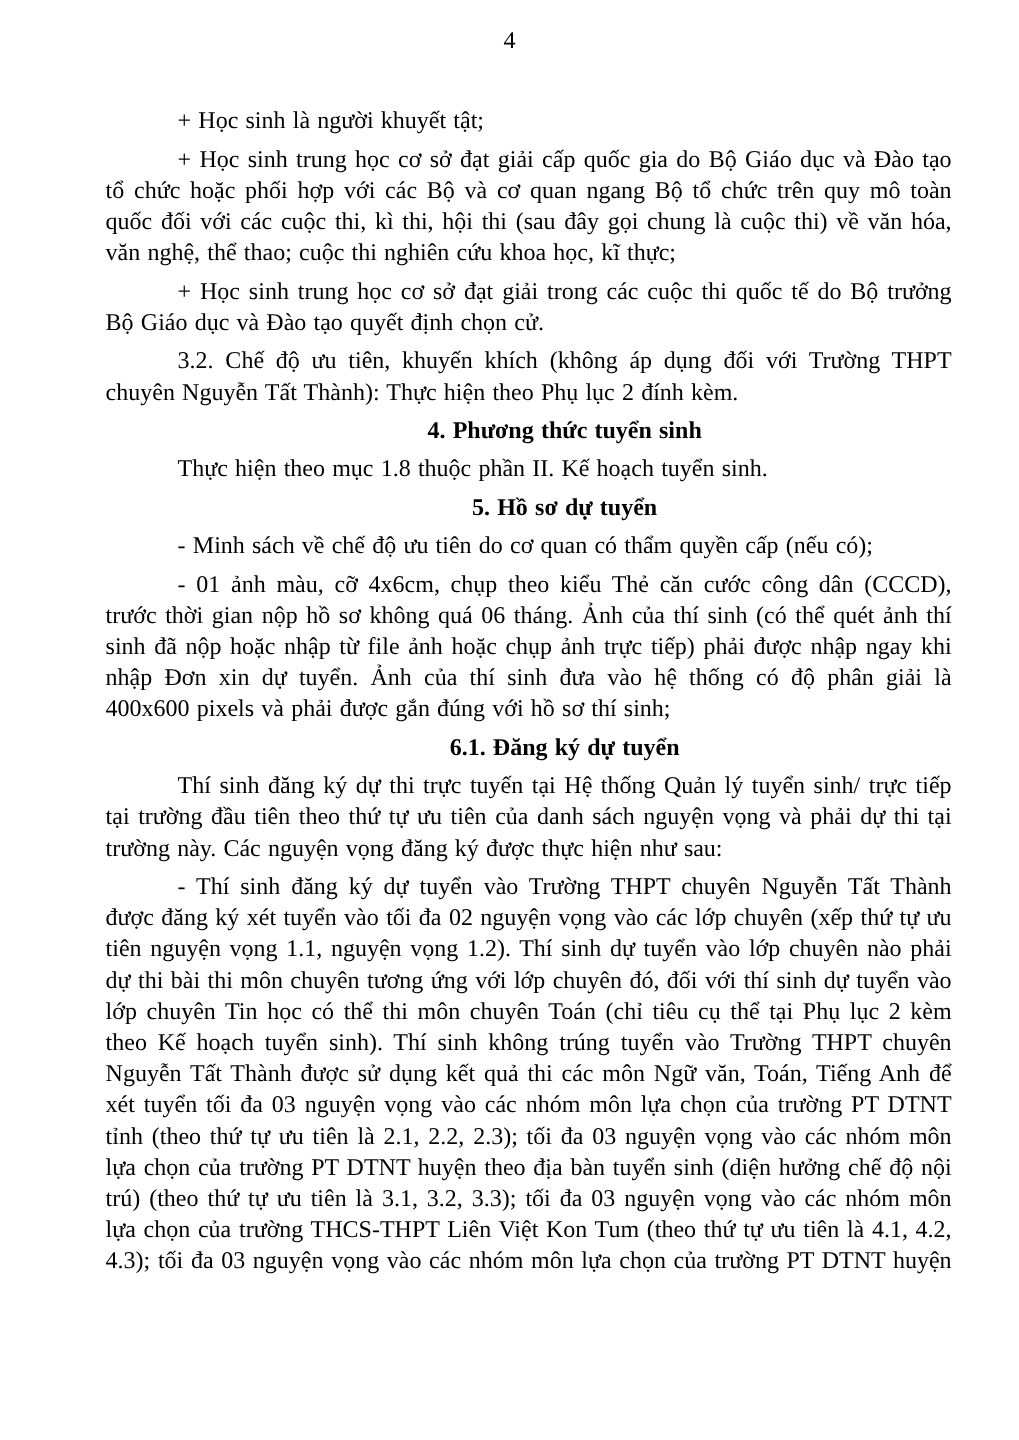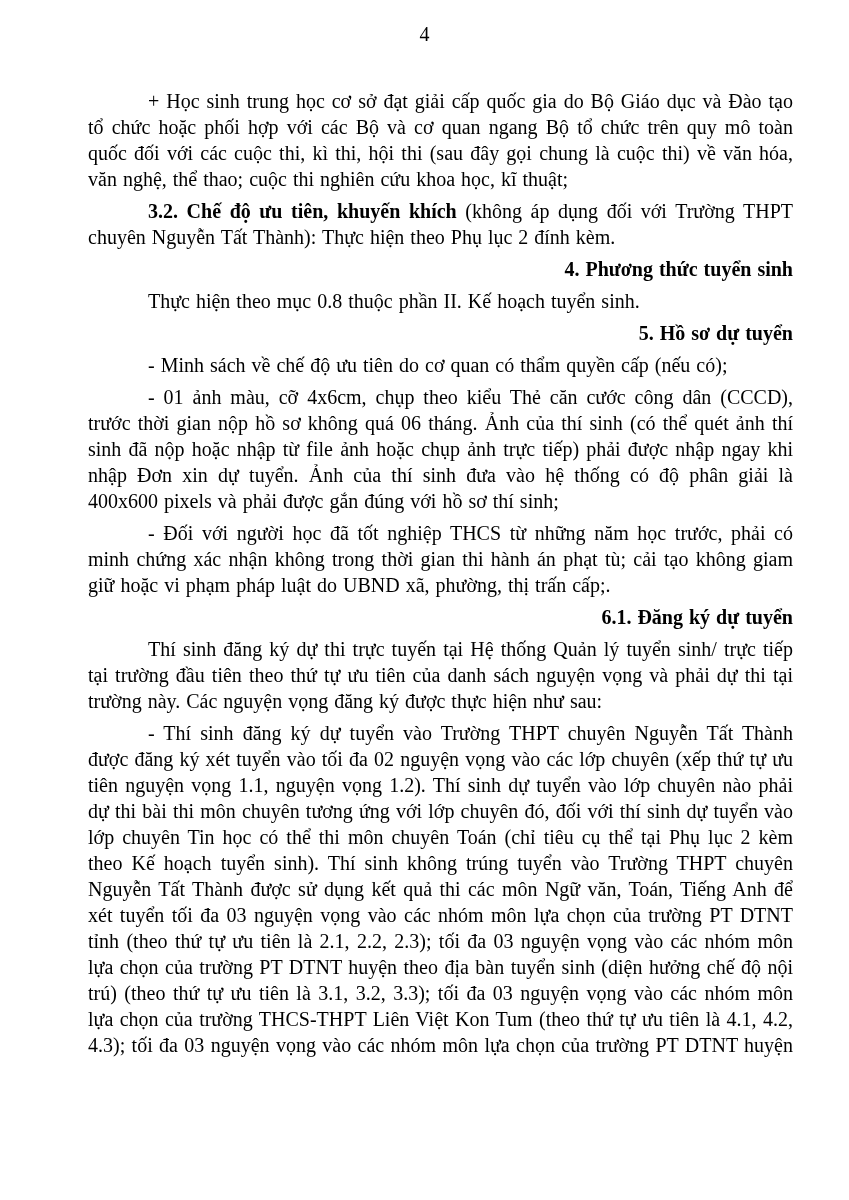--- a/index.html
+++ b/index.html
@@ -30,40 +30,41 @@
     padding-right: 56px;
   }
   .block {
     margin: 0 0 6px 0;
     text-align: justify;
     text-indent: 60px;
     word-spacing: 1px;
   }
   .block.heading {
     font-weight: bold;
-    text-align: right;
+    text-align: center;
   }
   .block .bold-lead {
-    font-weight: bold;
+    font-weight: normal;
   }
   .block.justify-last {
     text-align-last: justify;
   }
 </style>
 </head>
 <body>
 
 <main class="page">
   <div class="page-number">4</div>
   <div class="doc-body">
-      <p class="block paragraph">+ Học sinh trung học cơ sở đạt giải cấp quốc gia do Bộ Giáo dục và Đào tạo tổ chức hoặc phối hợp với các Bộ và cơ quan ngang Bộ tổ chức trên quy mô toàn quốc đối với các cuộc thi, kì thi, hội thi (sau đây gọi chung là cuộc thi) về văn hóa, văn nghệ, thể thao; cuộc thi nghiên cứu khoa học, kĩ thuật;</p>
+      <p class="block paragraph">+ Học sinh là người khuyết tật;</p>
+      <p class="block paragraph">+ Học sinh trung học cơ sở đạt giải cấp quốc gia do Bộ Giáo dục và Đào tạo tổ chức hoặc phối hợp với các Bộ và cơ quan ngang Bộ tổ chức trên quy mô toàn quốc đối với các cuộc thi, kì thi, hội thi (sau đây gọi chung là cuộc thi) về văn hóa, văn nghệ, thể thao; cuộc thi nghiên cứu khoa học, kĩ thực;</p>
+      <p class="block paragraph">+ Học sinh trung học cơ sở đạt giải trong các cuộc thi quốc tế do Bộ trưởng Bộ Giáo dục và Đào tạo quyết định chọn cử.</p>
       <p class="block paragraph"><strong class="bold-lead">3.2. Chế độ ưu tiên, khuyến khích </strong><span>(không áp dụng đối với Trường THPT chuyên Nguyễn Tất Thành): Thực hiện theo Phụ lục 2 đính kèm.</span></p>
       <p class="block heading">4. Phương thức tuyển sinh</p>
-      <p class="block paragraph">Thực hiện theo mục 0.8 thuộc phần II. Kế hoạch tuyển sinh.</p>
+      <p class="block paragraph">Thực hiện theo mục 1.8 thuộc phần II. Kế hoạch tuyển sinh.</p>
       <p class="block heading">5. Hồ sơ dự tuyển</p>
       <p class="block paragraph">- Minh sách về chế độ ưu tiên do cơ quan có thẩm quyền cấp (nếu có);</p>
       <p class="block paragraph">- 01 ảnh màu, cỡ 4x6cm, chụp theo kiểu Thẻ căn cước công dân (CCCD), trước thời gian nộp hồ sơ không quá 06 tháng. Ảnh của thí sinh (có thể quét ảnh thí sinh đã nộp hoặc nhập từ file ảnh hoặc chụp ảnh trực tiếp) phải được nhập ngay khi nhập Đơn xin dự tuyển. Ảnh của thí sinh đưa vào hệ thống có độ phân giải là 400x600 pixels và phải được gắn đúng với hồ sơ thí sinh;</p>
-      <p class="block paragraph">- Đối với người học đã tốt nghiệp THCS từ những năm học trước, phải có minh chứng xác nhận không trong thời gian thi hành án phạt tù; cải tạo không giam giữ hoặc vi phạm pháp luật do UBND xã, phường, thị trấn cấp;.</p>
       <p class="block heading">6.1. Đăng ký dự tuyển</p>
       <p class="block paragraph">Thí sinh đăng ký dự thi trực tuyến tại Hệ thống Quản lý tuyển sinh/ trực tiếp tại trường đầu tiên theo thứ tự ưu tiên của danh sách nguyện vọng và phải dự thi tại trường này. Các nguyện vọng đăng ký được thực hiện như sau:</p>
       <p class="block paragraph justify-last">- Thí sinh đăng ký dự tuyển vào Trường THPT chuyên Nguyễn Tất Thành được đăng ký xét tuyển vào tối đa 02 nguyện vọng vào các lớp chuyên (xếp thứ tự ưu tiên nguyện vọng 1.1, nguyện vọng 1.2). Thí sinh dự tuyển vào lớp chuyên nào phải dự thi bài thi môn chuyên tương ứng với lớp chuyên đó, đối với thí sinh dự tuyển vào lớp chuyên Tin học có thể thi môn chuyên Toán (chỉ tiêu cụ thể tại Phụ lục 2 kèm theo Kế hoạch tuyển sinh). Thí sinh không trúng tuyển vào Trường THPT chuyên Nguyễn Tất Thành được sử dụng kết quả thi các môn Ngữ văn, Toán, Tiếng Anh để xét tuyển tối đa 03 nguyện vọng vào các nhóm môn lựa chọn của trường PT DTNT tỉnh (theo thứ tự ưu tiên là 2.1, 2.2, 2.3); tối đa 03 nguyện vọng vào các nhóm môn lựa chọn của trường PT DTNT huyện theo địa bàn tuyển sinh (diện hưởng chế độ nội trú) (theo thứ tự ưu tiên là 3.1, 3.2, 3.3); tối đa 03 nguyện vọng vào các nhóm môn lựa chọn của trường THCS-THPT Liên Việt Kon Tum (theo thứ tự ưu tiên là 4.1, 4.2, 4.3); tối đa 03 nguyện vọng vào các nhóm môn lựa chọn của trường PT DTNT huyện</p>
     </div>
 </main>
 
 </body></html>

